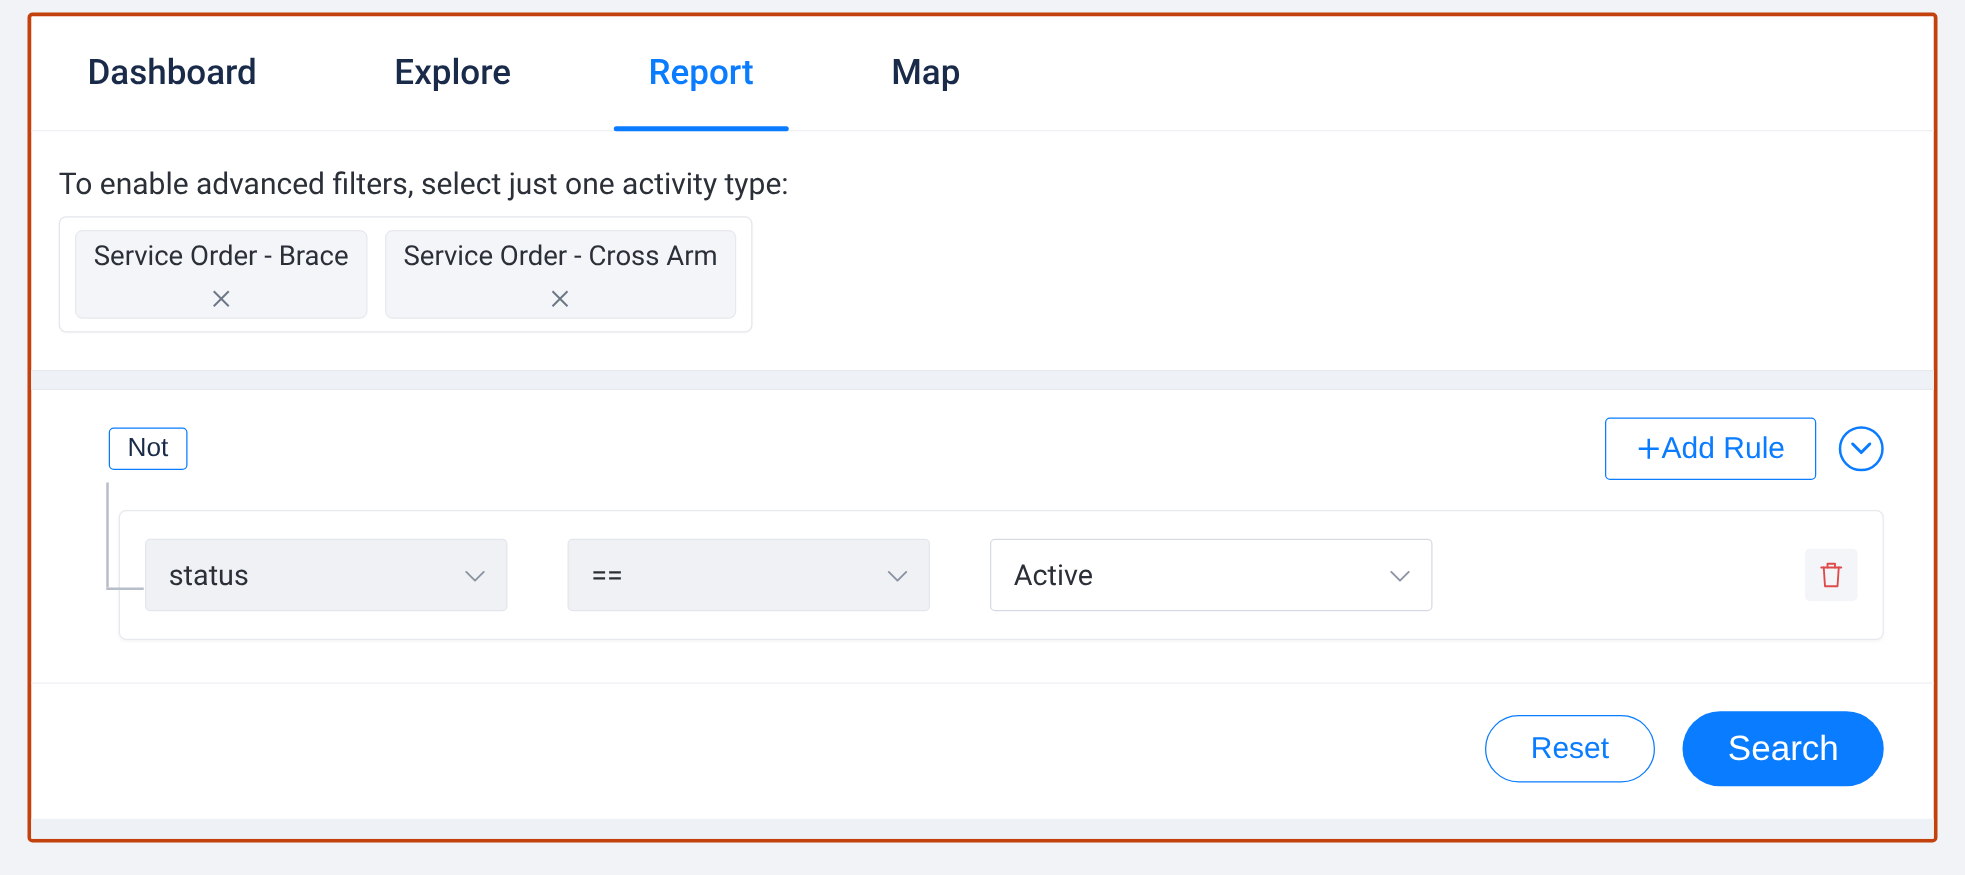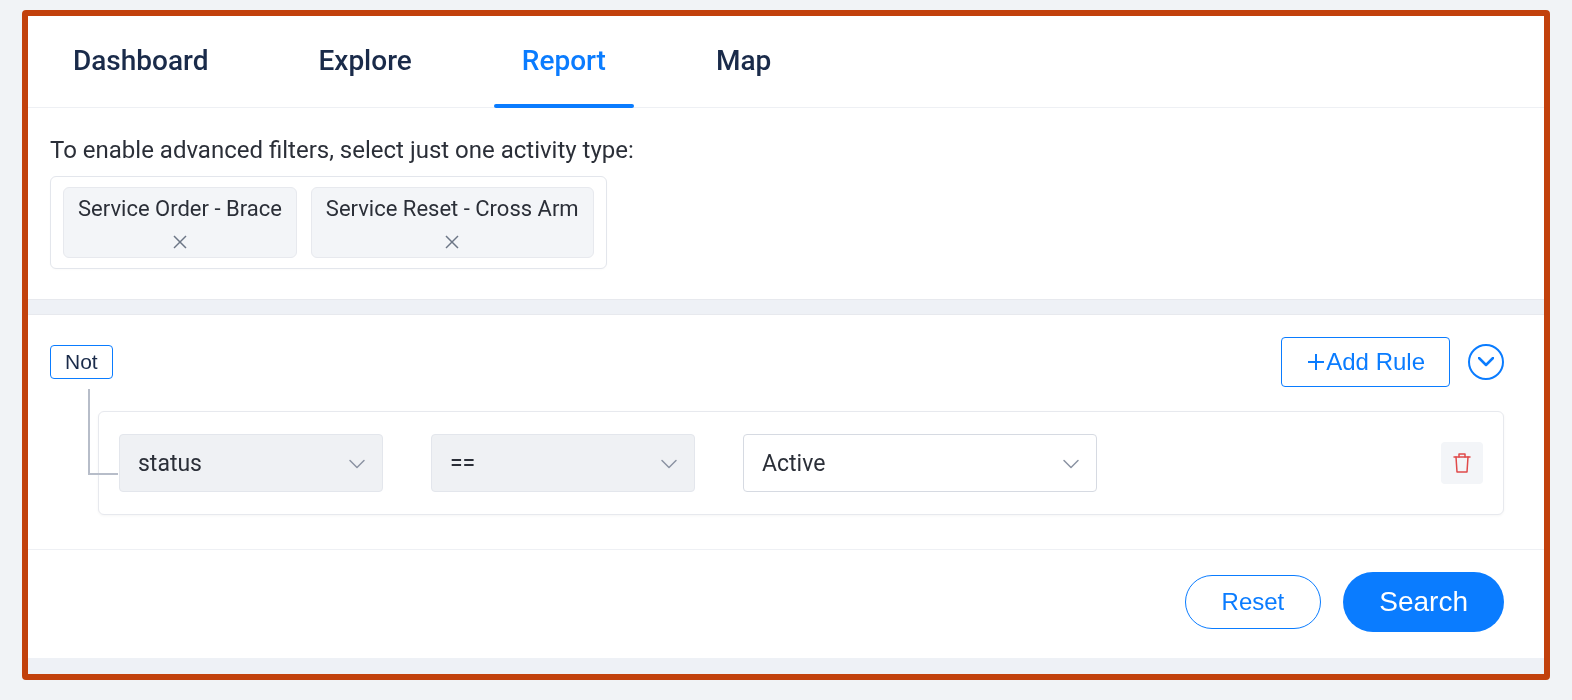--- a/index.html
+++ b/index.html
@@ -8,21 +8,21 @@
     height: 700px;
     font-family: -apple-system, BlinkMacSystemFont, "Segoe UI", Roboto, "Helvetica Neue", Arial, sans-serif;
     background: #f1f3f6;
     color: #1a2b4a;
   }
   .page {
     padding: 10px 22px 10px 22px;
   }
   .card {
     background: #ffffff;
-    border: 6px solid #c2410c;
+    border: 3px solid #c2410c;
     border-radius: 4px;
     overflow: visible;
   }
   
   .tabs {
     display: flex;
     align-items: center;
     padding: 0 45px;
     border-bottom: 1px solid #eef0f4;
   }
@@ -100,20 +100,21 @@
 
   
   .builder {
     padding: 22px 40px 34px 22px;
     position: relative;
   }
   .builder-top {
     display: flex;
     align-items: center;
     justify-content: space-between;
+    margin-left: 40px;
   }
   .not-btn {
     border: 1.5px solid #0a7cff;
     border-radius: 4px;
     padding: 4px 14px;
     font-size: 21px;
     color: #1a2b4a;
     background: #fff;
     cursor: pointer;
   }
@@ -186,21 +187,21 @@
     display: flex;
     align-items: center;
     padding: 0 18px;
     font-size: 23px;
     cursor: pointer;
   }
   .select.grey {
     background: #eff1f4;
     border: 1px solid #e3e6ec;
     color: #2b2f38;
-    width: 264px;
+    width: 290px;
   }
   .select.white {
     background: #fff;
     border: 1px solid #d6dae2;
     color: #2b2f38;
     width: 354px;
   }
   .select .chev {
     position: absolute;
     right: 16px;
@@ -272,21 +273,21 @@
         <span class="chip">
           <span>Service Order - Brace</span>
           <span class="chip-x">
             <svg width="14" height="14" viewBox="0 0 14 14" fill="none" stroke="currentColor" stroke-width="1.5">
                 <line x1="1" y1="1" x2="13" y2="13"></line>
                 <line x1="13" y1="1" x2="1" y2="13"></line>
               </svg>
           </span>
         </span>
         <span class="chip">
-          <span>Service Reset - Cross Arm</span>
+          <span>Service Order - Cross Arm</span>
           <span class="chip-x">
             <svg width="14" height="14" viewBox="0 0 14 14" fill="none" stroke="currentColor" stroke-width="1.5">
                 <line x1="1" y1="1" x2="13" y2="13"></line>
                 <line x1="13" y1="1" x2="1" y2="13"></line>
               </svg>
           </span>
         </span>
       </div>
     </div>
 

